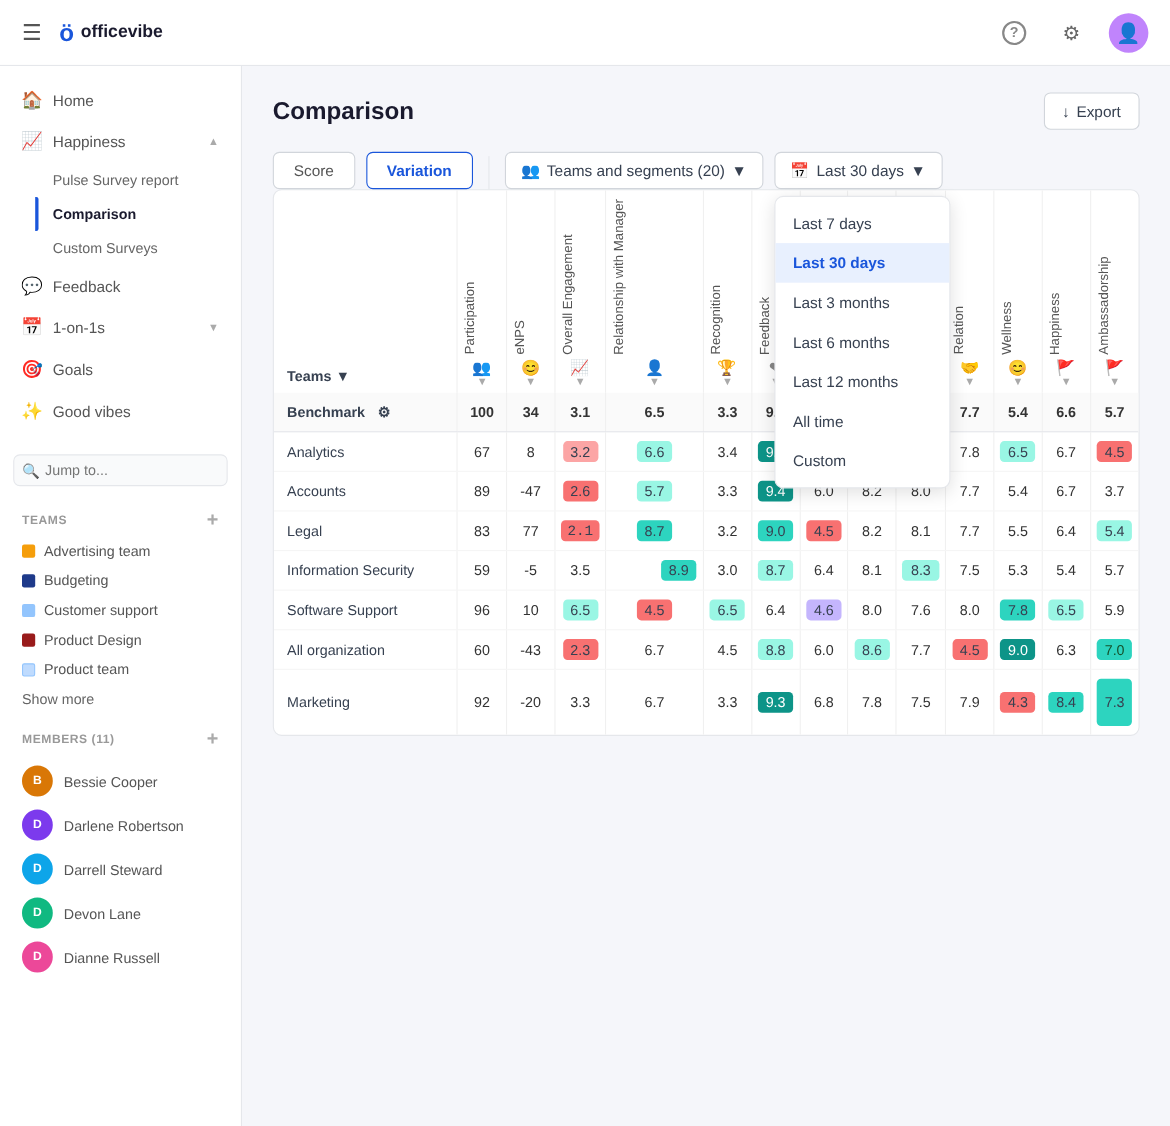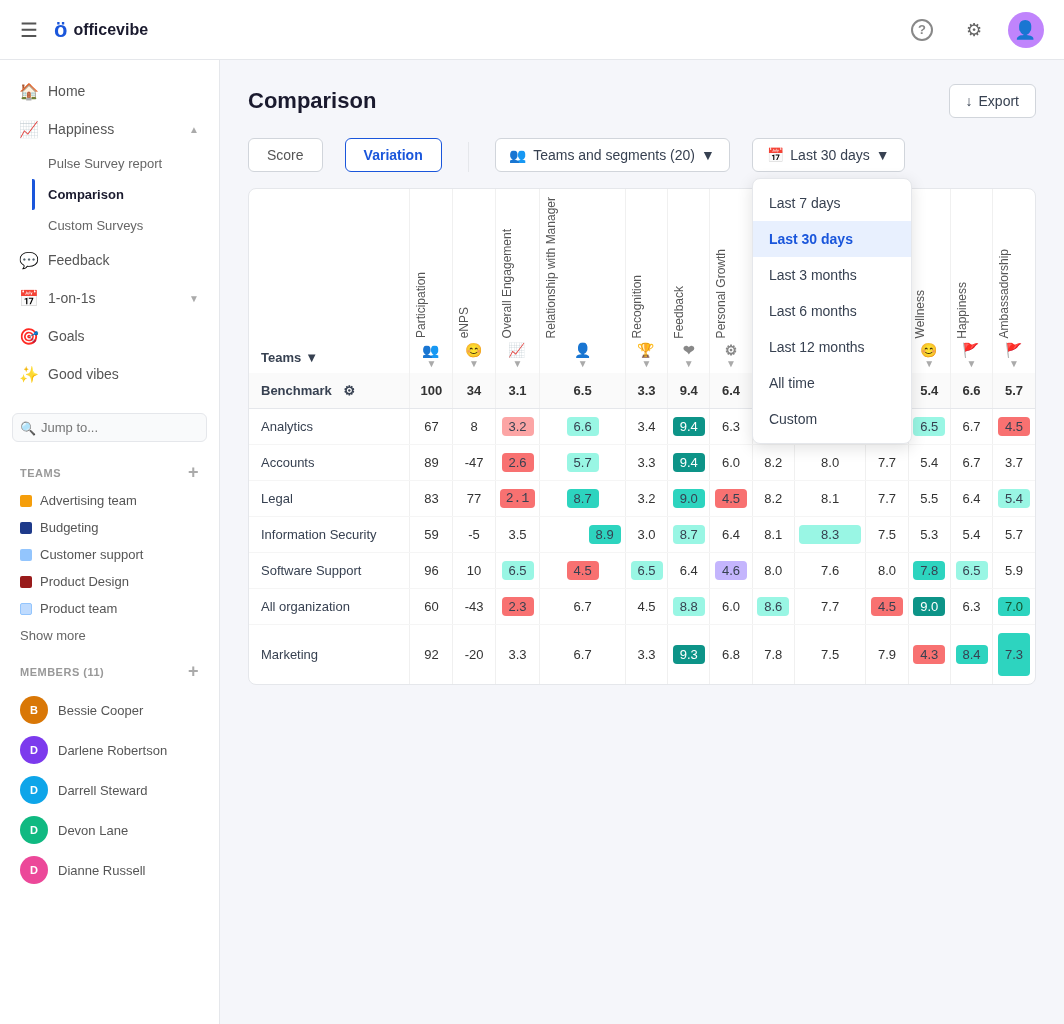--- a/index.html
+++ b/index.html
@@ -39,21 +39,21 @@
     .jump-to-wrap { position: relative; }
     .jump-to-icon { position: absolute; left: 8px; top: 50%; transform: translateY(-50%); font-size: 13px; color: #aaa; }
 
     
     .main { flex: 1; overflow-y: auto; padding: 24px 28px; }
     .page-header { display: flex; align-items: center; justify-content: space-between; margin-bottom: 20px; }
     .page-title { font-size: 22px; font-weight: 700; color: #1a1a2e; }
     .export-btn { display: flex; align-items: center; gap: 6px; padding: 8px 16px; border: 1px solid #d1d5db; border-radius: 6px; background: #fff; cursor: pointer; font-size: 14px; font-weight: 500; color: #374151; }
 
     
-    .controls { display: flex; align-items: flex-end; gap: 22px; margin-bottom: 16px; }
+    .controls { display: flex; align-items: flex-end; gap: 10px; }
     .tab-btn { padding: 8px 18px; border: 1px solid #d1d5db; border-radius: 6px; background: #fff; cursor: pointer; font-size: 14px; color: #555; }
     .tab-btn.active { border-color: #1a56db; color: #1a56db; background: #fff; font-weight: 600; }
     .filter-btn { display: flex; align-items: center; gap: 6px; padding: 8px 14px; border: 1px solid #d1d5db; border-radius: 6px; background: #fff; cursor: pointer; font-size: 14px; color: #374151; }
     .separator { width: 1px; height: 30px; background: #e5e7eb; margin: 0 4px; }
 
     
     .date-dropdown-wrap { position: relative; }
     .date-dropdown-btn { display: flex; align-items: center; gap: 6px; padding: 8px 14px; border: 1px solid #d1d5db; border-radius: 6px; background: #fff; cursor: pointer; font-size: 14px; color: #374151; }
     .dropdown-menu { position: absolute; top: 40px; left: 0; background: #fff; border: 1px solid #e5e7eb; border-radius: 8px; box-shadow: 0 4px 16px rgba(0,0,0,0.12); z-index: 100; min-width: 160px; padding: 6px 0; }
     .dropdown-item { padding: 10px 16px; cursor: pointer; font-size: 14px; color: #374151; }
@@ -431,21 +431,21 @@
               <tr class="data-row">
                 <td class="row-label">Information Security</td>
                 <td class="data-cell"><span class="cell-value">59</span></td>
                 <td class="data-cell"><span class="cell-value">-5</span></td>
                 <td class="data-cell"><span class="cell-value">3.5</span></td>
                 <td class="data-cell"><span class="cell-value" style="background:#2dd4bf;color:#374151;border-radius:4px;padding:2px 6px;min-width:32px;display:inline-block;text-align:center;margin-left:44px;">8.9</span></td>
                 <td class="data-cell"><span class="cell-value">3.0</span></td>
                 <td class="data-cell"><span class="cell-value" style="background:#99f6e4;color:#374151;border-radius:4px;padding:2px 6px;min-width:32px;display:inline-block;text-align:center;">8.7</span></td>
                 <td class="data-cell"><span class="cell-value">6.4</span></td>
                 <td class="data-cell"><span class="cell-value">8.1</span></td>
-                <td class="data-cell"><span class="cell-value" style="background:#99f6e4;color:#374151;border-radius:4px;padding:2px 22px;min-width:32px;display:inline-block;text-align:center;">8.3</span></td>
+                <td class="data-cell"><span class="cell-value" style="background:#99f6e4;color:#374151;border-radius:4px;padding:2px 8px;min-width:32px;display:inline-block;text-align:center;">8.3</span></td>
                 <td class="data-cell"><span class="cell-value">7.5</span></td>
                 <td class="data-cell"><span class="cell-value">5.3</span></td>
                 <td class="data-cell"><span class="cell-value">5.4</span></td>
                 <td class="data-cell"><span class="cell-value">5.7</span></td>
               </tr>
               <tr class="data-row">
                 <td class="row-label">Software Support</td>
                 <td class="data-cell"><span class="cell-value">96</span></td>
                 <td class="data-cell"><span class="cell-value">10</span></td>
                 <td class="data-cell"><span class="cell-value" style="background:#99f6e4;color:#374151;border-radius:4px;padding:2px 6px;min-width:32px;display:inline-block;text-align:center;">6.5</span></td>

